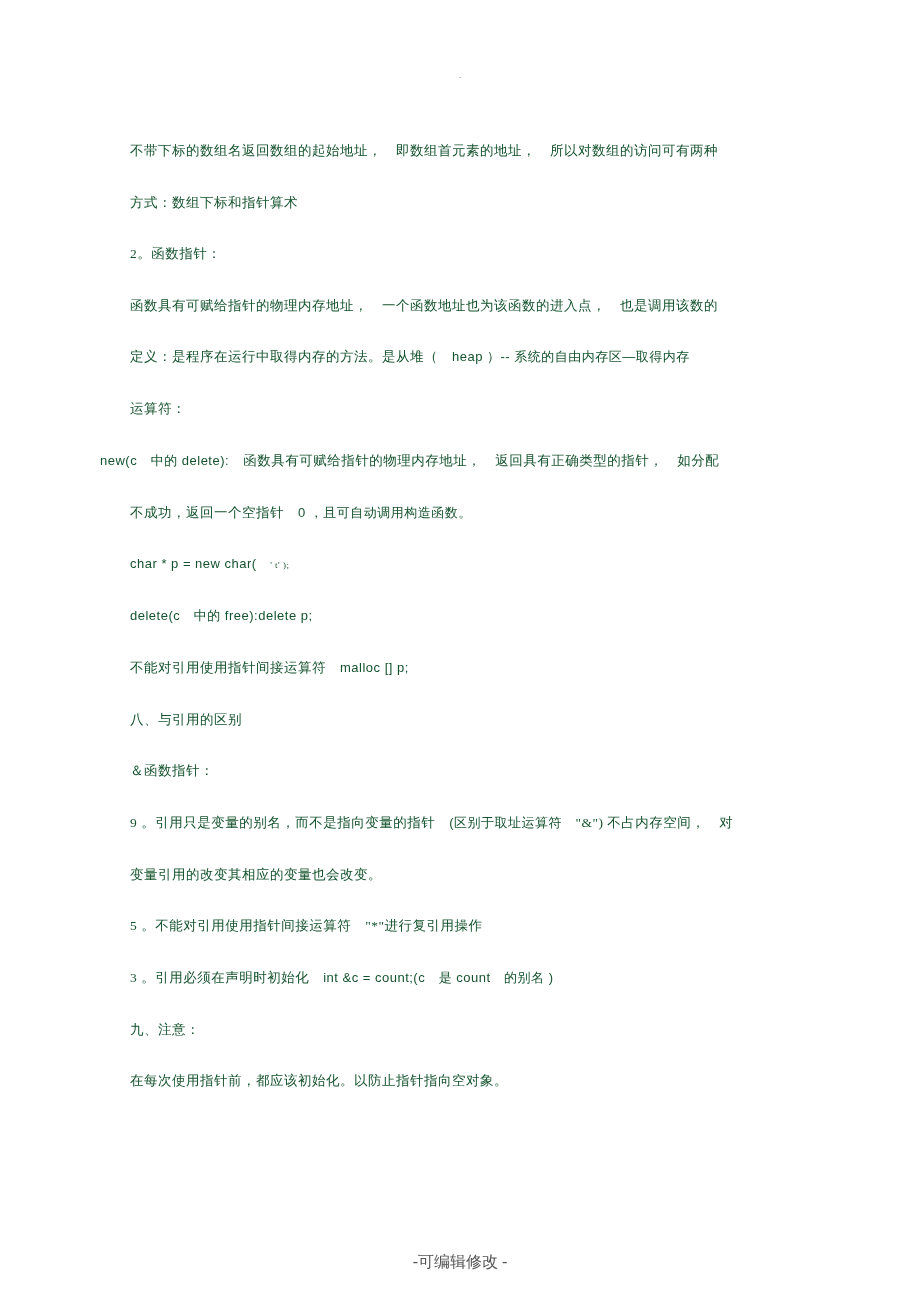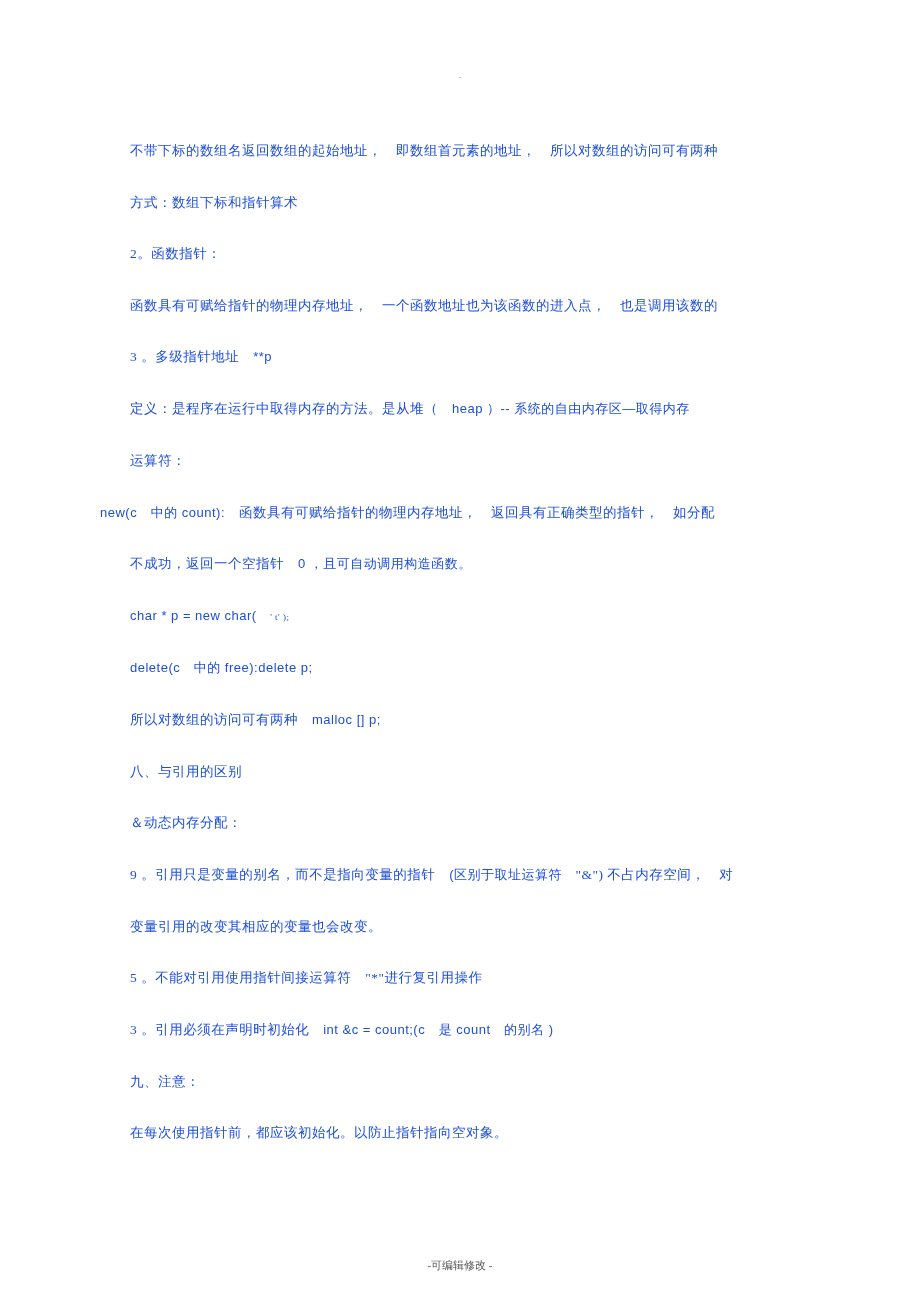--- a/index.html
+++ b/index.html
@@ -16,76 +16,73 @@
       box-sizing: border-box;
     }
     .top-dot {
       text-align: center;
       font-size: 9px;
       color: #555;
       margin-bottom: 60px;
     }
     .para {
       font-size: 13.5px;
-      color: #1d4ed8;
+      color: #14532d;
       line-height: 1.6;
       margin-bottom: 30px;
       letter-spacing: 0.5px;
     }
     .code-seg {
       font-family: "Arial", sans-serif;
       font-size: 13px;
     }
     .small-script {
       font-size: 9px;
       vertical-align: baseline;
     }
     .footer {
       position: absolute;
       bottom: 30px;
       width: 100%;
       text-align: center;
-      font-size: 11px;
+      font-size: 16px;
       color: #555;
     }
   </style>
 </head>
 <body>
 
 <div class="page">
   <div class="top-dot">.</div>
 
   <div class="para">不带下标的数组名返回数组的起始地址， 即数组首元素的地址， 所以对数组的访问可有两种</div>
   <div class="para">方式：数组下标和指针算术</div>
   <div class="para">2。函数指针：</div>
   <div class="para">函数具有可赋给指针的物理内存地址， 一个函数地址也为该函数的进入点， 也是调用该数的</div>
   <div class="para">
-    <span>3 。多级指针地址 </span><span class="code-seg">**p</span>
-  </div>
-  <div class="para">
     <span>定义：是程序在运行中取得内存的方法。是从堆（ </span><span class="code-seg">heap ）-- 系统的自由内存区—取得内存</span>
   </div>
   <div class="para">运算符：</div>
   <div class="para" style="margin-left:-30px;">
-    <span class="code-seg">new(c 中的 count):</span><span> 函数具有可赋给指针的物理内存地址， 返回具有正确类型的指针， 如分配</span>
+    <span class="code-seg">new(c 中的 delete):</span><span> 函数具有可赋给指针的物理内存地址， 返回具有正确类型的指针， 如分配</span>
   </div>
   <div class="para">
     <span>不成功，返回一个空指针 </span><span class="code-seg">0 ，且可自动调用构造函数。</span>
   </div>
   <div class="para">
     <span class="code-seg">char * p = new char( </span><span class="small-script">' t' );</span>
   </div>
   <div class="para">
     <span class="code-seg">delete(c 中的 free):delete p;</span>
   </div>
   <div class="para">
-    <span>所以对数组的访问可有两种 </span><span class="code-seg">malloc [] p;</span>
+    <span>不能对引用使用指针间接运算符 </span><span class="code-seg">malloc [] p;</span>
   </div>
   <div class="para">八、与引用的区别</div>
-  <div class="para">＆动态内存分配：</div>
+  <div class="para">＆函数指针：</div>
   <div class="para">
     <span>9 。引用只是变量的别名，而不是指向变量的指针 </span><span class="code-seg">(区别于取址运算符 </span><span>"&amp;") 不占内存空间， 对</span>
   </div>
   <div class="para">变量引用的改变其相应的变量也会改变。</div>
   <div class="para">
     <span>5 。不能对引用使用指针间接运算符 </span><span>"*"进行复引用操作</span>
   </div>
   <div class="para">
     <span>3 。引用必须在声明时初始化 </span><span class="code-seg">int &amp;c = count;(c 是 count 的别名 )</span>
   </div>

